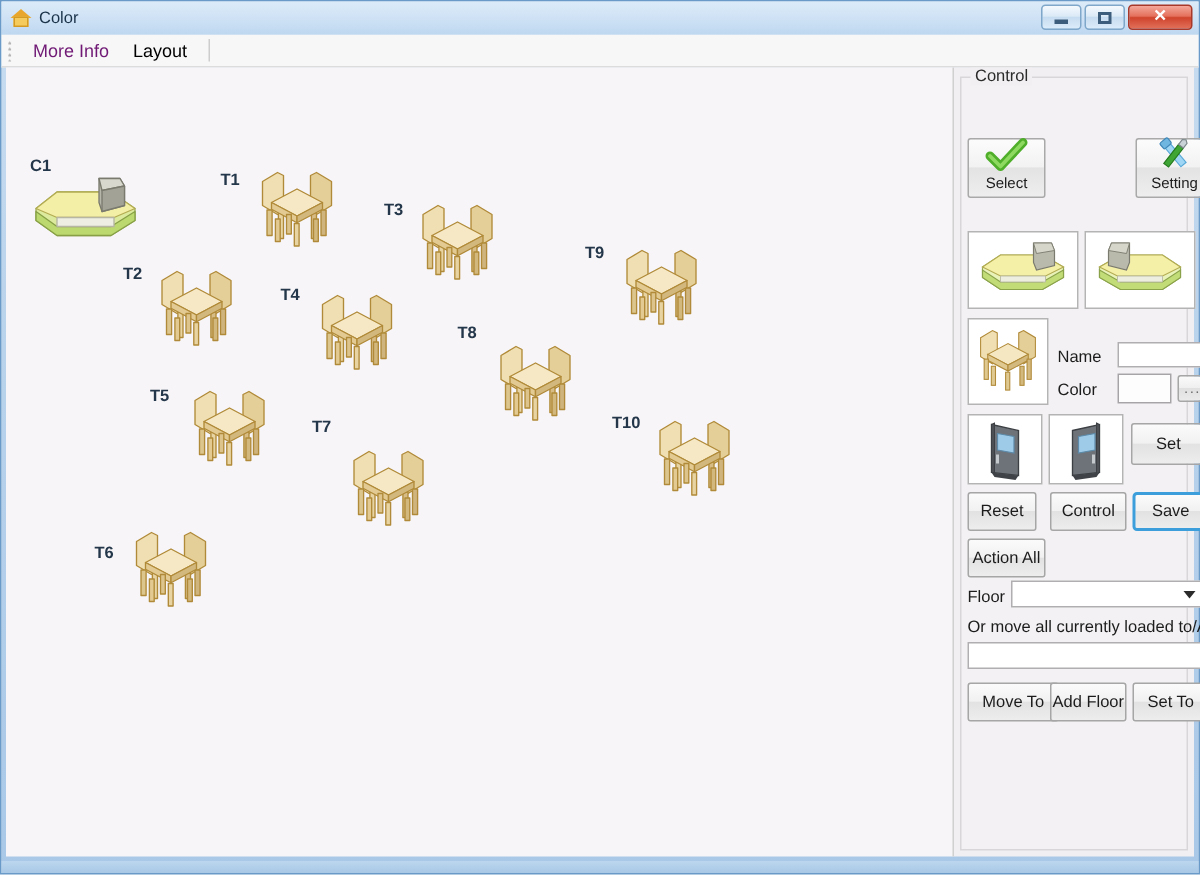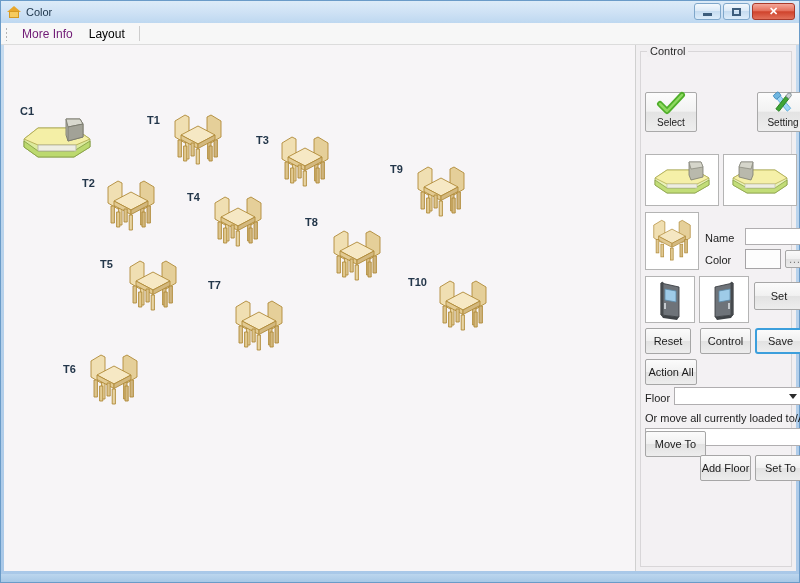--- a/index.html
+++ b/index.html
@@ -579,21 +579,21 @@
 
         <div class="ctl lbl" style="left:4px; top:340px;">Floor</div>
         <div class="ctl combo" style="left:33px; top:335px; width:130px; height:18px;">
           <span style="flex:1 1 auto; font-size:11px; padding-left:4px; color:#1c1c1c;"></span>
           <span class="arrow"></span>
         </div>
 
         <div class="ctl lbl" style="left:4px; top:360px;">Or move all currently loaded to/Add floor</div>
         <input class="ctl field" style="left: 4px; top: 376px; width: 159px; height: 18px; font-size: 11px; padding: 0px 3px;" value="">
 
-        <div class="ctl btn" style="left:4px; top:379px; width:61px; height:26px;">Move To</div>
+        <div class="ctl btn" style="left:4px; top:403px; width:61px; height:26px;">Move To</div>
         <div class="ctl btn" style="left:59px; top:403px; width:51px; height:26px;">Add Floor</div>
         <div class="ctl btn" style="left:114px; top:403px; width:51px; height:26px;">Set To</div>
 
       </div>
     </div>
   </div>
 
   <div class="statusbar"></div>
 </div>
 

